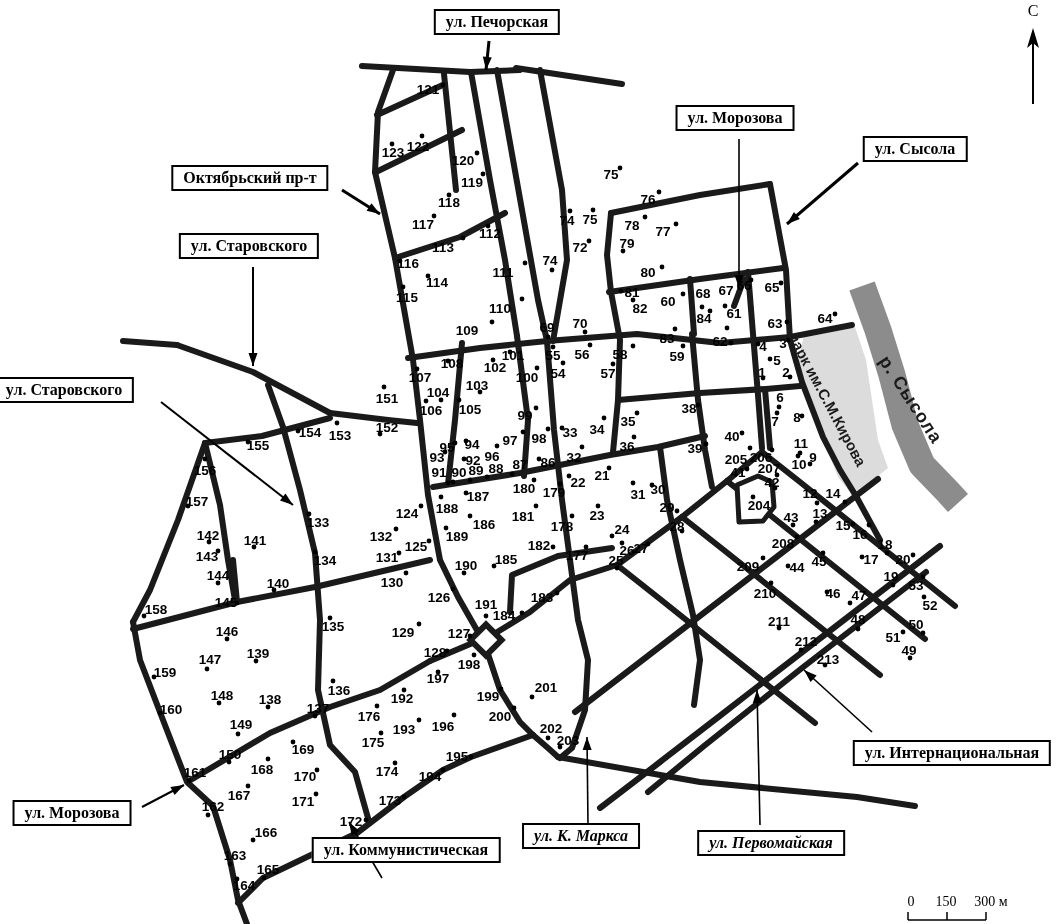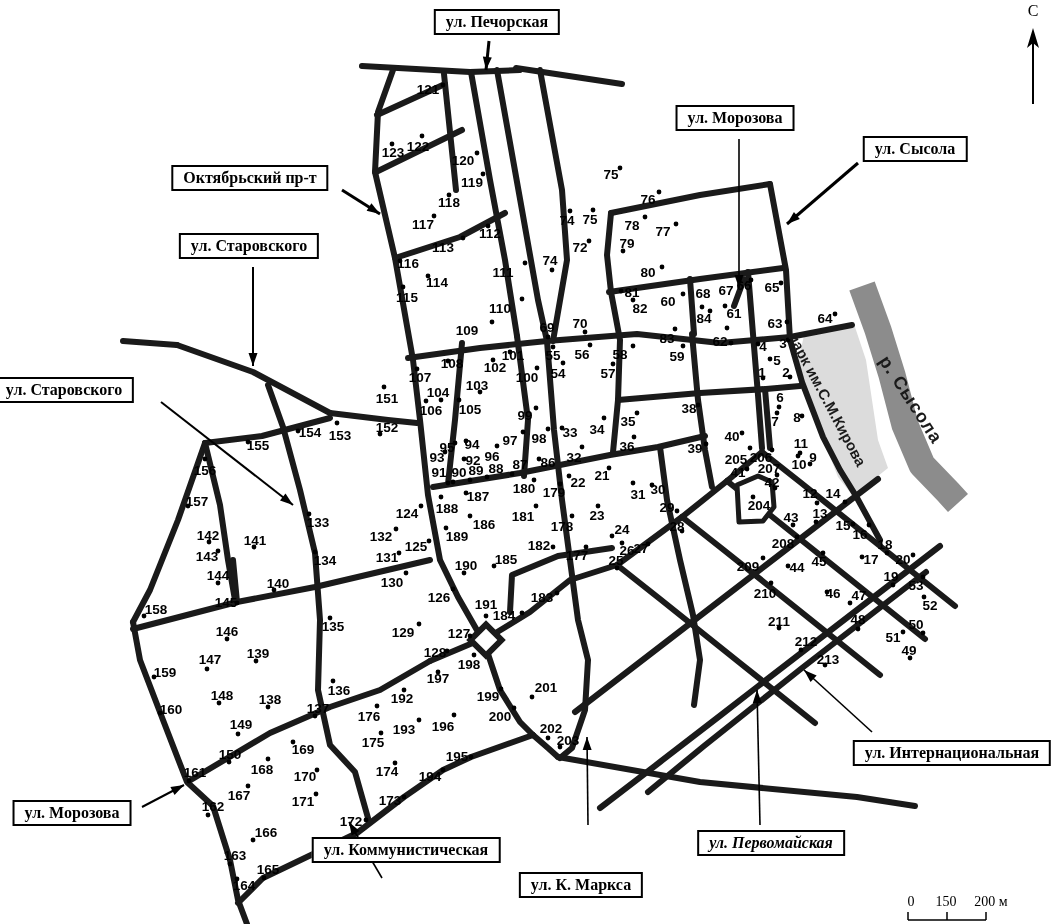--- a/index.html
+++ b/index.html
@@ -957,33 +957,33 @@
     <svg width="30" height="86">
       <line x1="15" y1="84" x2="15" y2="22" stroke="#000" stroke-width="2"></line>
       <polygon points="15,8 9,28 15,23 21,28" fill="#000"></polygon>
     </svg>
   </div>
 
   <div id="scale">
     <div class="nums">
       <span style="width:30px">0</span>
       <span style="width:40px">150</span>
-      <span style="width:50px">200 м</span>
+      <span style="width:50px">300 м</span>
     </div>
     <svg width="130" height="12">
       <line x1="12" y1="10" x2="90" y2="10" stroke="#000" stroke-width="1.5"></line>
       <line x1="12" y1="10" x2="12" y2="2" stroke="#000" stroke-width="1.5"></line>
       <line x1="51" y1="10" x2="51" y2="2" stroke="#000" stroke-width="1.5"></line>
       <line x1="90" y1="10" x2="90" y2="2" stroke="#000" stroke-width="1.5"></line>
     </svg>
   </div>
 <div class="street-box" style="left: 497px; top: 22px;">ул. Печорская</div>
     <div class="street-box" style="left: 250px; top: 178px;">Октябрьский пр-т</div>
     <div class="street-box" style="left: 249px; top: 246px;">ул. Старовского</div>
     <div class="street-box" style="left: 64px; top: 390px;">ул. Старовского</div>
     <div class="street-box" style="left: 735px; top: 118px;">ул. Морозова</div>
     <div class="street-box" style="left: 915px; top: 149px;">ул. Сысола</div>
     <div class="street-box" style="left: 72px; top: 813px;">ул. Морозова</div>
     <div class="street-box" style="left: 406px; top: 850px;">ул. Коммунистическая</div>
-    <div class="street-box" style="left: 581px; top: 885px;">ул. К. Маркса</div>
+    <div class="street-box" style="left: 581px; top: 836px; font-style: italic;">ул. К. Маркса</div>
     <div class="street-box" style="left: 771px; top: 843px; font-style: italic;">ул. Первомайская</div>
     <div class="street-box" style="left: 952px; top: 753px;">ул. Интернациональная</div>
   </div>
 
 </body></html>

